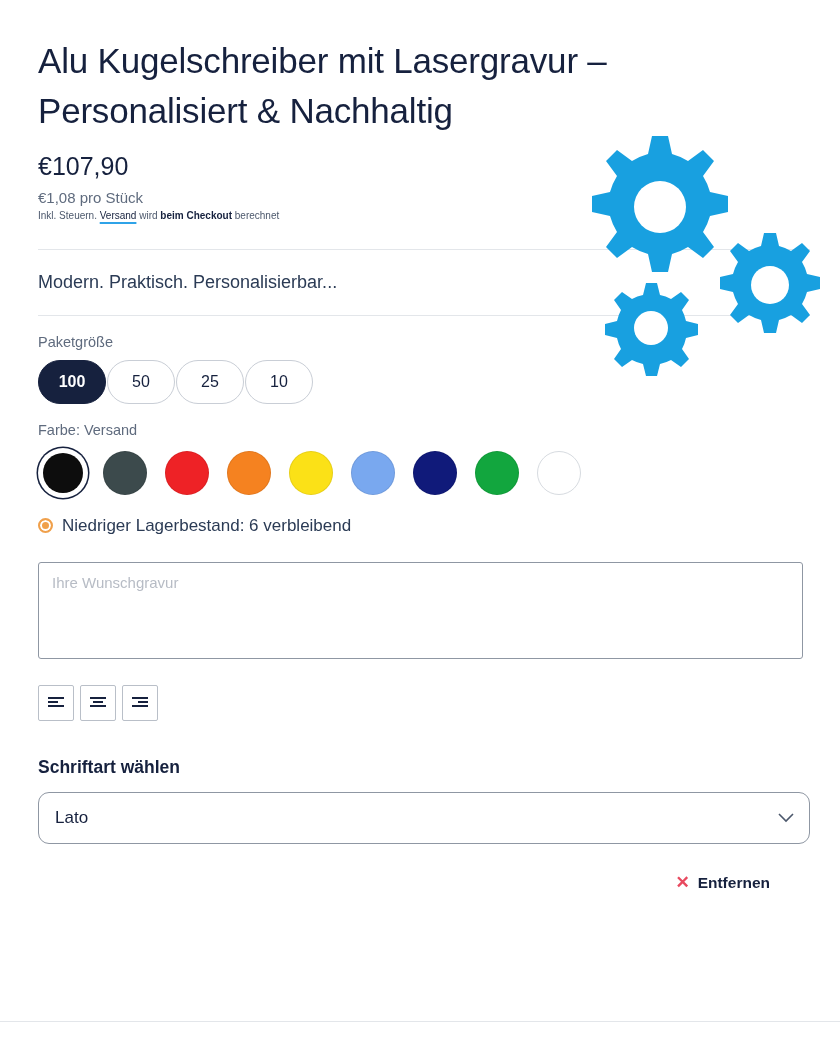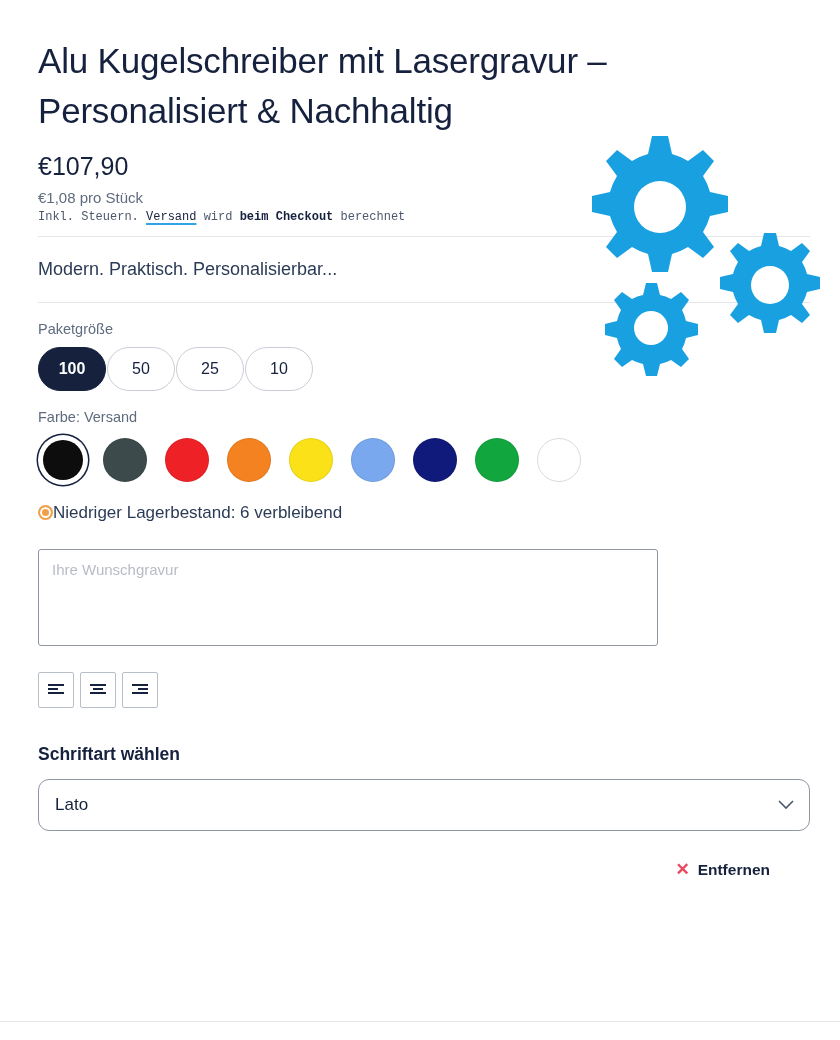--- a/index.html
+++ b/index.html
@@ -38,24 +38,23 @@
     font-weight: 400;
     line-height: 1.1;
     margin-bottom: 8px;
   }
   .unit-price {
     font-size: 15px;
     color: #5f6b7e;
     margin-bottom: 4px;
   }
   .tax-line {
-    font-size: 12px;
+    font-size: 10px;
     color: #4c586c;
-    margin-bottom: 12px;
-    font-family: Liberation Mono, monospace;
+    margin-bottom: 28px;
   }
   .tax-line .ship-link {
     color: #16213e;
     text-decoration: underline;
     text-decoration-color: #2fa3e8;
     text-underline-offset: 3px;
     text-decoration-thickness: 2px;
     cursor: pointer;
   }
   .tax-line b { font-weight: 700; color: #16213e; }
@@ -113,21 +112,21 @@
   .swatch {
     width: 44px; height: 44px;
     border-radius: 50%;
     border: 1px solid rgba(0,0,0,0.08);
   }
   .swatch-wrap.selected .swatch { width: 40px; height: 40px; }
 
   .stock-row {
     display: flex;
     align-items: center;
-    gap: 0;
+    gap: 9px;
     font-size: 17px;
     color: #2b3b55;
     margin: 10px 0 26px 0;
   }
   .stock-dot {
     width: 15px; height: 15px;
     border-radius: 50%;
     border: 2px solid #f0a04b;
     background: #f0a04b;
     box-shadow: inset 0 0 0 2px #ffffff;
@@ -143,21 +142,21 @@
   .engrave-title {
     font-size: 17.5px;
     font-weight: 700;
     color: #16213e;
   }
   .char-count {
     font-size: 14.5px;
     color: #6b7688;
   }
   .engrave-area {
-    width: 620px;
+    width: 765px;
     height: 97px;
     border: 1px solid #8f97a3;
     border-radius: 3px;
     padding: 11px 13px;
     font-size: 15px;
     font-family: "Liberation Sans", sans-serif;
     color: #4c1d95;
     resize: none;
     outline: none;
     background: #fff;

